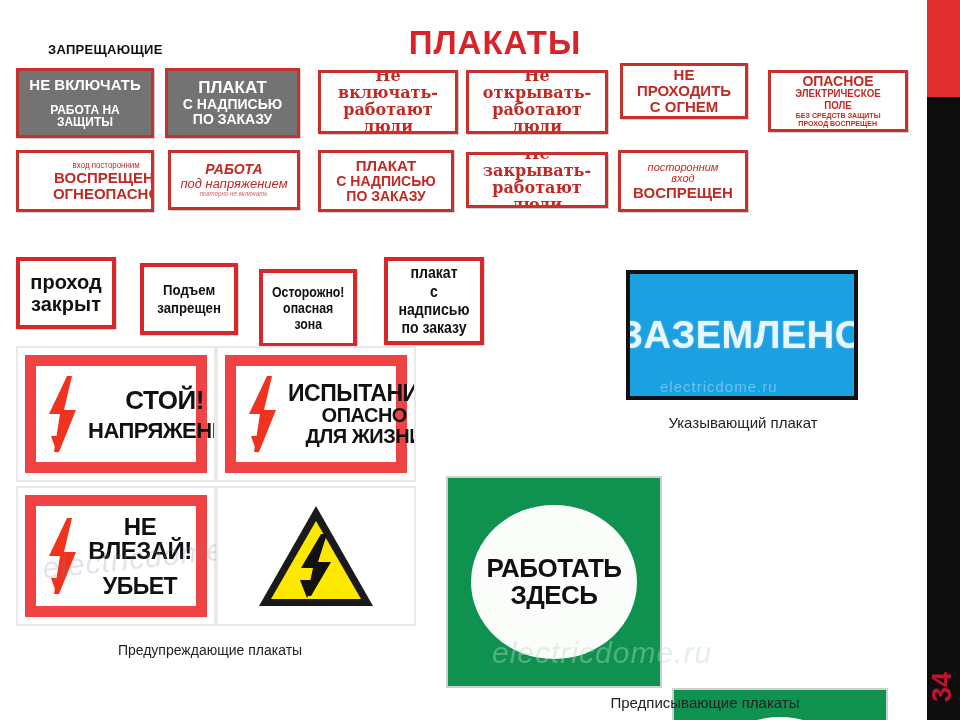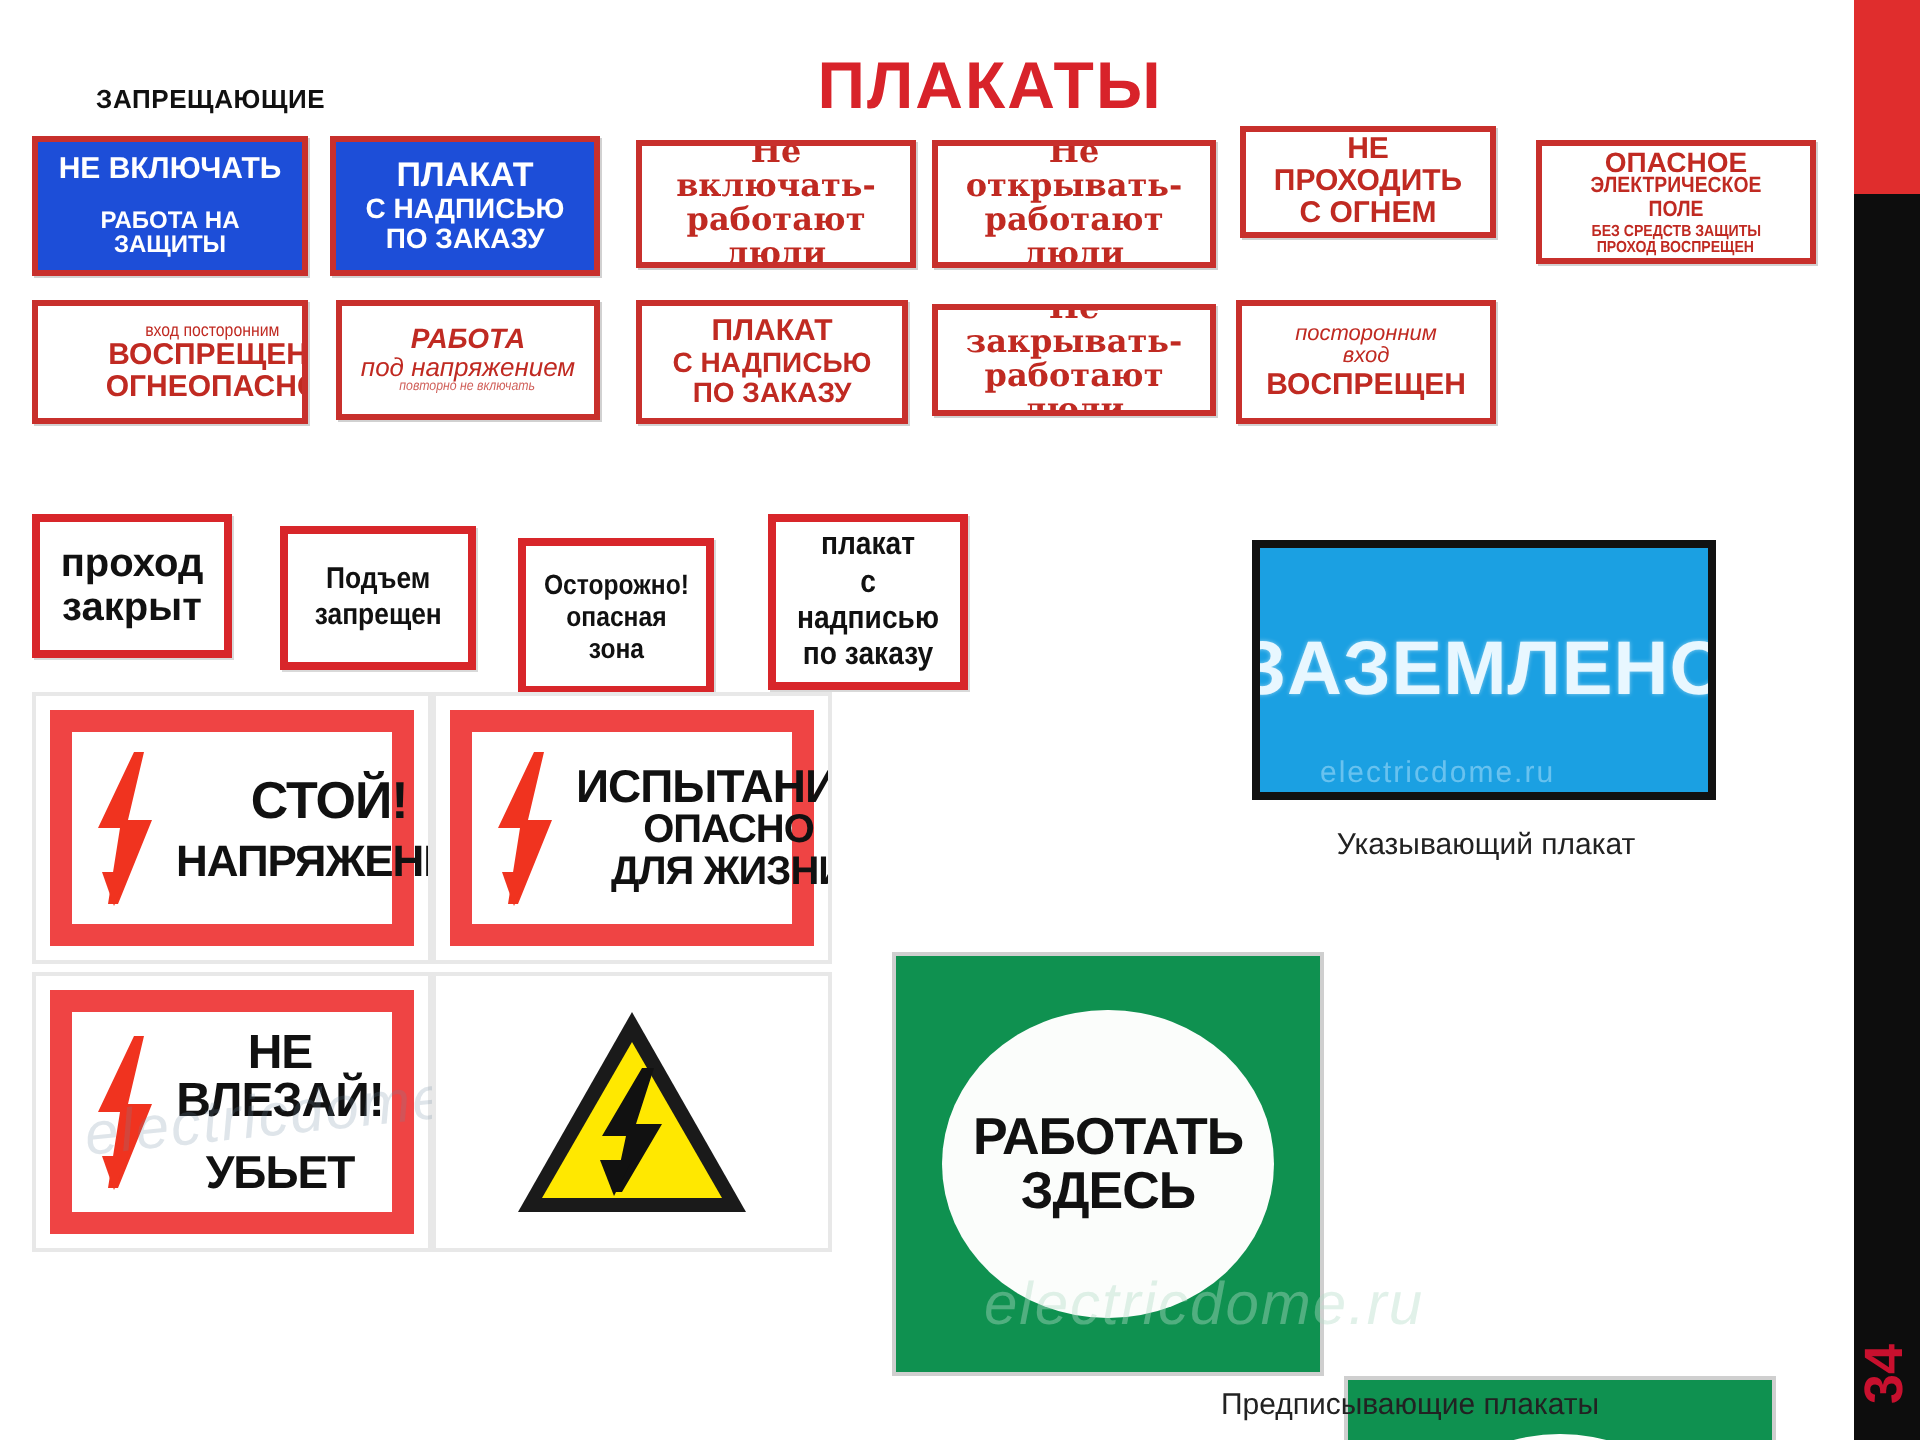--- a/index.html
+++ b/index.html
@@ -51,21 +51,21 @@
     display: flex; align-items: center; justify-content: center;
     box-shadow: 1px 1px 0 rgba(0,0,0,.18);
   }
   .banner-inner {
     width: 100%; height: 100%;
     display: flex; flex-direction: column;
     align-items: center; justify-content: center;
     text-align: center; line-height: 1.05;
   }
   
-  .fill-red { background: #1d4ed8; }
+  .fill-red { background: #737373; }
   .fill-red .l { color: #fff; font-weight: bold; }
 
   .l { display: block; }
 
   
   .t-wht-bold { color: #fff; font-weight: bold; }
   .t-red-bold { color: #c02a22; font-weight: bold; }
   .t-red { color: #c02a22; }
   .t-blk-bold { color: #111; font-weight: bold; }
   .slab { font-family: "DejaVu Serif", serif; font-weight: bold; }
@@ -319,20 +319,21 @@
 
   <div class="sign" style="left:216px; top:486px; width:200px; height:140px; border:2px solid #e8e8e8; display:flex; align-items:center; justify-content:center;">
     <svg width="122" height="108" viewBox="0 0 122 108">
       <polygon points="61,4 118,104 4,104" fill="#1a1a1a"></polygon>
       <polygon points="61,19 106,97 16,97" fill="#ffe800"></polygon>
       <polygon points="66,32 46,66 58,66 52,94 56,94 76,60 63,60 72,32" fill="#111"></polygon>
       <polygon points="45,78 61,78 52,96" fill="#111"></polygon>
     </svg>
   </div>
 
+  <div class="caption" style="left:60px; top:642px; width:300px;">Предупреждающие плакаты</div>
 
   <div class="sign blue-sign" style="left:626px; top:270px; width:232px; height:130px;">
     <span>ЗАЗЕМЛЕНО</span>
   </div>
   <div class="wm" style="left:660px; top:378px; color:rgba(200,235,255,.45);">electricdome.ru</div>
   <div class="caption" style="left:620px; top:414px; width:246px; font-size:15px;">Указывающий плакат</div>
 
   <div class="sign green-sign" style="left:446px; top:476px; width:216px; height:212px;">
     <div class="green-circle">
       <span class="l">РАБОТАТЬ</span>

